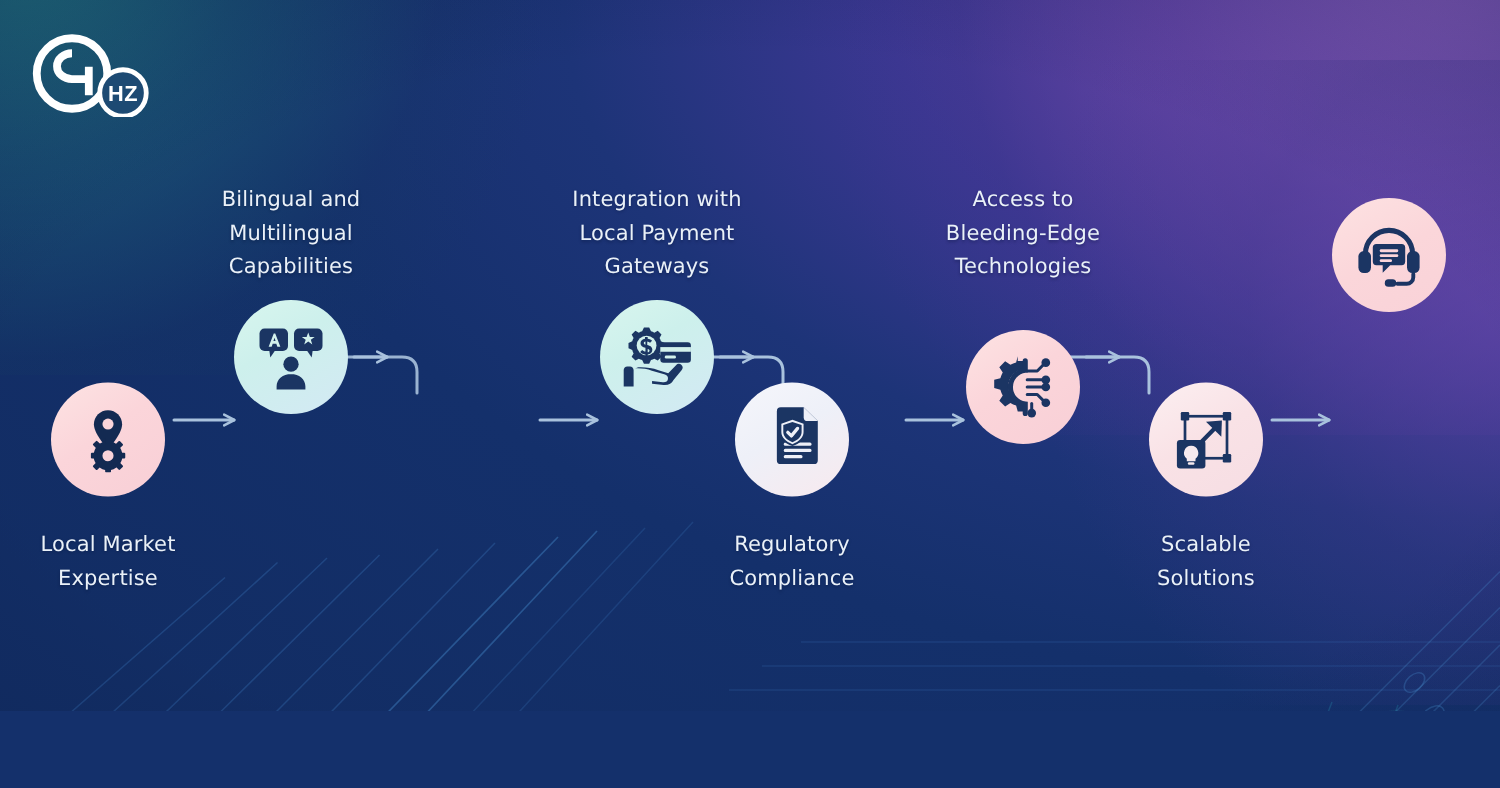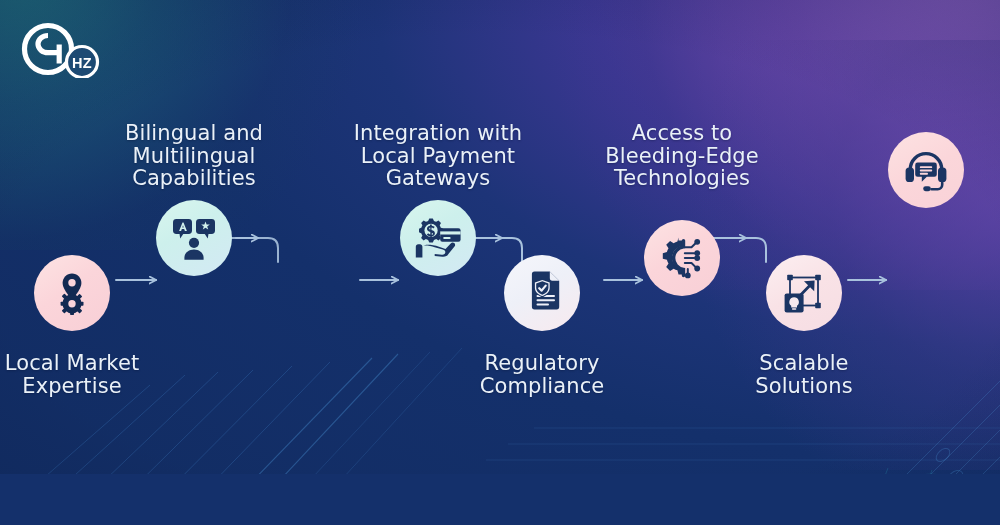--- a/index.html
+++ b/index.html
@@ -63,21 +63,21 @@
     position:absolute;
     display:flex; flex-direction:column; align-items:center;
     width:190px;
     margin-left:-95px;
   }
   .node.top  { }
   .node.bot  { }
 
   .node-title{
     color:#eaf1f8;
-    font-size:21px;
+    font-size:14px;
     line-height:22.5px;
     font-weight:400;
     text-align:center;
     letter-spacing:0.1px;
     text-shadow:0 1px 2px rgba(6,18,48,0.35);
     white-space:pre-line;
   }
   .node-circle{
     width:76px; height:76px;
     border-radius:50%;
@@ -272,21 +272,21 @@
           <rect x="29.2" y="21" width="7.4" height="2" rx="0.9" fill="#d3f1ec"></rect>
         </g>
         <g fill="#1b3563">
           <path d="M4.2 28.3c-1.4 0-2.4 1.1-2.4 2.4v10.9h6.6V30.7c0-1.3-1.1-2.4-2.4-2.4z"></path>
           <path d="M9.4 29.6c4-.2 7.7.3 11.2 1.6l8.2 2.3c1.9.5 2.7 1.6 2.5 3.1-.2 1.5-1.5 2.4-3.4 2.2l-7.2-.8v1.9l7.7.8c3.2.3 5.4-1.1 6.6-3.4l5.5-6.7c1-1.2.8-2.6-.3-3.5-1.1-.9-2.5-.7-3.5.4l-5.2 5.4-6.5-2.1c-4.4-1.5-8.9-2.1-13.5-1.9z"></path>
         </g>
       </svg>
     </div>
   </div>
 
-  <div class="node bot" style="left:542px; top:255px;">
+  <div class="node bot" style="left:528px; top:255px;">
     <div class="node-circle c-white">
       <svg width="42" height="46" viewBox="0 0 42 46">
         <g fill="#1b3563">
           <path d="M13.5 1.5h15.3l9.4 9.2v26.1a2.6 2.6 0 0 1-2.6 2.6H13.5a2.6 2.6 0 0 1-2.6-2.6V4.1a2.6 2.6 0 0 1 2.6-2.6z"></path>
           <path d="M28.8 1.5 L38.2 10.7 L31.4 10.7 a2.6 2.6 0 0 1-2.6-2.6z" fill="#eef0f8"></path>
         </g>
         <g fill="#eef0f8">
           <rect x="15.5" y="25" width="18.5" height="2.1" rx="1"></rect>
           <rect x="15.5" y="29.2" width="18.5" height="2.1" rx="1"></rect>
           <rect x="15.5" y="33.4" width="12.5" height="2.1" rx="1"></rect>

